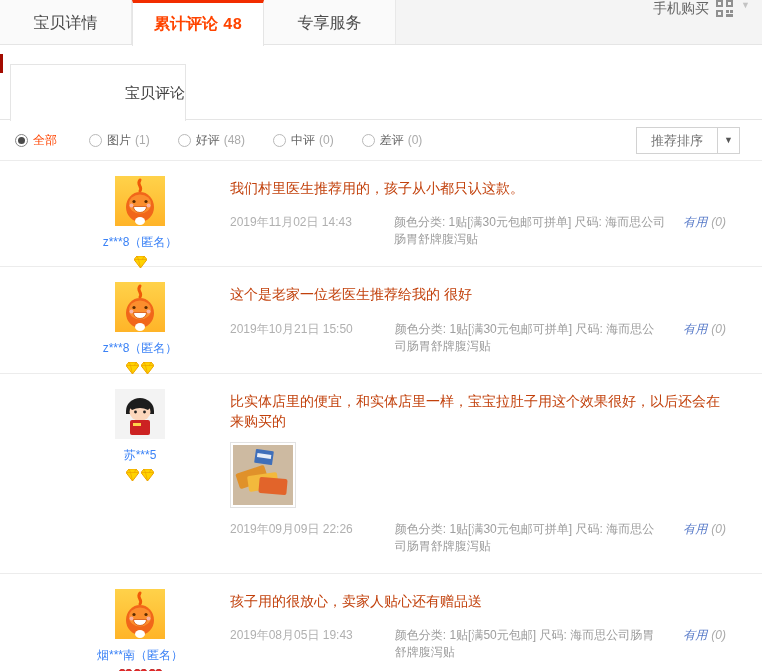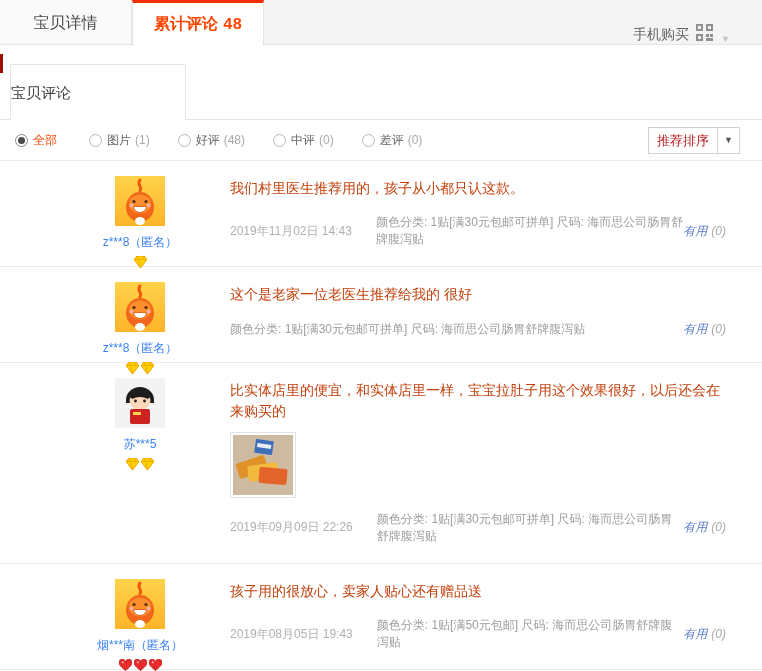--- a/index.html
+++ b/index.html
@@ -8,54 +8,54 @@
   .page { position:relative; width:762px; height:671px; }
 
   
   .tabbar { display:flex; height:45px; background:#f4f4f4; border-bottom:1px solid #e5e5e5; position:relative; z-index:3; }
   .tab { width:132px; text-align:center; line-height:45px; font-size:16px; color:#4c4c4c;
     background:#fafafa; border-right:1px solid #e8e8e8; cursor:pointer; }
   .tab.active { background:#fff; border-top:3px solid #f22d00; line-height:41px;
     border-left:1px solid #e5e5e5; border-right:1px solid #e5e5e5;
     color:#f40; font-weight:bold; height:46px; }
   .tab .cnt { font-weight:bold; margin-left:5px;font-family:Liberation Mono, monospace; }
-  .mobile-buy { margin-left:auto; display:flex; align-items:flex-end; padding-right:32px; font-size:14px; color:#666; cursor:pointer; }
+  .mobile-buy { margin-left:auto; display:flex; align-items:flex-start; padding-right:12px; font-size:14px; color:#666; cursor:pointer; }
   .mobile-buy .txt { margin-right:7px; }
   .mobile-buy .dd { margin-left:8px; font-size:9px; color:#c3c3c3; }
 
   .red-mark { position:absolute; left:0; top:54px; width:3px; height:19px; background:#a30b00; }
 
   
   .subtab-row { margin-top:19px; height:56px; border-bottom:1px solid #e5e5e5; padding-left:10px; position:relative; z-index:2; }
-  .subtab { width:176px; height:57px; line-height:56px; text-align:left; font-size:15px; color:#404040;
+  .subtab { width:176px; height:57px; line-height:56px; text-align:right; font-size:15px; color:#404040;
     background:#fff; border:1px solid #e5e5e5; border-bottom:none; cursor:pointer; }
 
   
   .filter-row { display:flex; align-items:center; height:41px; padding:0 22px 0 15px; border-bottom:1px solid #ececec;gap:11px; }
   .filter { display:flex; align-items:center; margin-right:17px; font-size:12px; color:#666; cursor:pointer; }
   .radio { width:13px; height:13px; border-radius:50%; border:1px solid #b9b9b9; background:#fff; margin-right:5px; position:relative; }
   .filter.selected .radio { border-color:#858585; }
   .filter.selected .radio::after { content:""; position:absolute; inset:2px; border-radius:50%; background:#4a4a4a; }
   .filter.selected .flabel { color:#f40; }
   .fcnt { color:#aaa; margin-left:4px; }
   .sort-btn { margin-left:auto; display:flex; height:27px; cursor:pointer; }
-  .sort-main { border:1px solid #d2d2d2; background:#fff; padding:0 8px; line-height:25px; font-size:13px; color:#b91c1c; }
+  .sort-main { border:1px solid #d2d2d2; background:#fff; padding:0 14px; line-height:25px; font-size:13px; color:#737373; }
   .sort-arrow { width:22px; border:1px solid #d2d2d2; border-left:none; background:#fff;
     display:flex; align-items:center; justify-content:center; font-size:9px; color:#555; }
 
   
   .review { position:relative; min-height:96px; padding:17px 36px 18px 230px; border-bottom:1px solid #ececec; }
   .aside { position:absolute; left:70px; top:15px; width:140px; text-align:center; }
   .avatar { width:50px; height:50px; margin:0 auto; overflow:hidden; }
   .avatar svg { display:block; }
   .nick { margin-top:8px; font-size:12px; color:#3b82f6; white-space:nowrap; }
   .rank { margin-top:5px; display:flex; justify-content:center; gap:2px; min-height:12px; }
   .rtext { font-size:14px; color:#c2410c; line-height:1.45; }
   .photo { margin-top:11px; width:66px; height:66px; border:1px solid #e2e2e2; background:#fff; padding:2px; cursor:pointer; }
-  .meta-row { display:flex; align-items:center; margin-top:16px; font-size:12px; }
+  .meta-row { display:flex; align-items:flex-start; margin-top:16px; font-size:12px;gap:18px; }
   .date { color:#b0b0b0; margin-right:24px; white-space:nowrap; }
   .sku { color:#9d9d9d; }
   .useful { margin-left:auto; white-space:nowrap; cursor:pointer;font-style:italic; }
   .useful .yl { color:#5679c8; margin-right:4px; }
   .useful .yc { color:#aaa; }
 </style>
 </head>
 <body>
 
 <svg width="0" height="0" style="position:absolute">
@@ -65,20 +65,21 @@
         <stop offset="1" stop-color="#ffb428"></stop>
     </linearGradient>
   </defs>
 </svg>
 
 <div class="page">
 
   <div class="tabbar">
     <div class="tab">宝贝详情</div>
     <div class="tab active"><span>累计评论</span><span class="cnt">48</span></div>
+    <div class="tab">专享服务</div>
     <div class="mobile-buy">
       <span class="txt">手机购买</span>
       <span>
         <svg width="17" height="17" viewBox="0 0 17 17" fill="#909090">
           <rect x="0" y="0" width="7" height="7"></rect>
             <rect x="2" y="2" width="3" height="3" fill="#f4f4f4"></rect>
           <rect x="10" y="0" width="7" height="7"></rect>
             <rect x="12" y="2" width="3" height="3" fill="#f4f4f4"></rect>
           <rect x="0" y="10" width="7" height="7"></rect>
             <rect x="2" y="12" width="3" height="3" fill="#f4f4f4"></rect>
@@ -184,20 +185,21 @@
             <path d="M0 3.5 H13 M3 0 L4.5 3.5 L6.5 12 M10 0 L8.5 3.5" stroke="#eda200" stroke-width="0.7" fill="none"></path>
           </svg>
           <svg width="13" height="12" viewBox="0 0 13 12">
             <polygon points="3,0 10,0 13,3.5 6.5,12 0,3.5" fill="#ffd300" stroke="#eda200" stroke-width="1"></polygon>
             <path d="M0 3.5 H13 M3 0 L4.5 3.5 L6.5 12 M10 0 L8.5 3.5" stroke="#eda200" stroke-width="0.7" fill="none"></path>
           </svg>
         </div>
     </div>
     <div class="rtext">这个是老家一位老医生推荐给我的 很好</div>
     <div class="meta-row">
+      <span class="date">2019年10月21日 15:50</span>
       <span class="sku">颜色分类: 1贴[满30元包邮可拼单]  尺码: 海而思公司肠胃舒牌腹泻贴</span>
       <span class="useful"><span class="yl">有用</span><span class="yc">(0)</span></span>
     </div>
   </div>
 
   <div class="review">
     <div class="aside">
       <div class="avatar">
         <svg viewBox="0 0 50 50" width="50" height="50">
           <rect width="50" height="50" fill="#f3f3f3"></rect>

